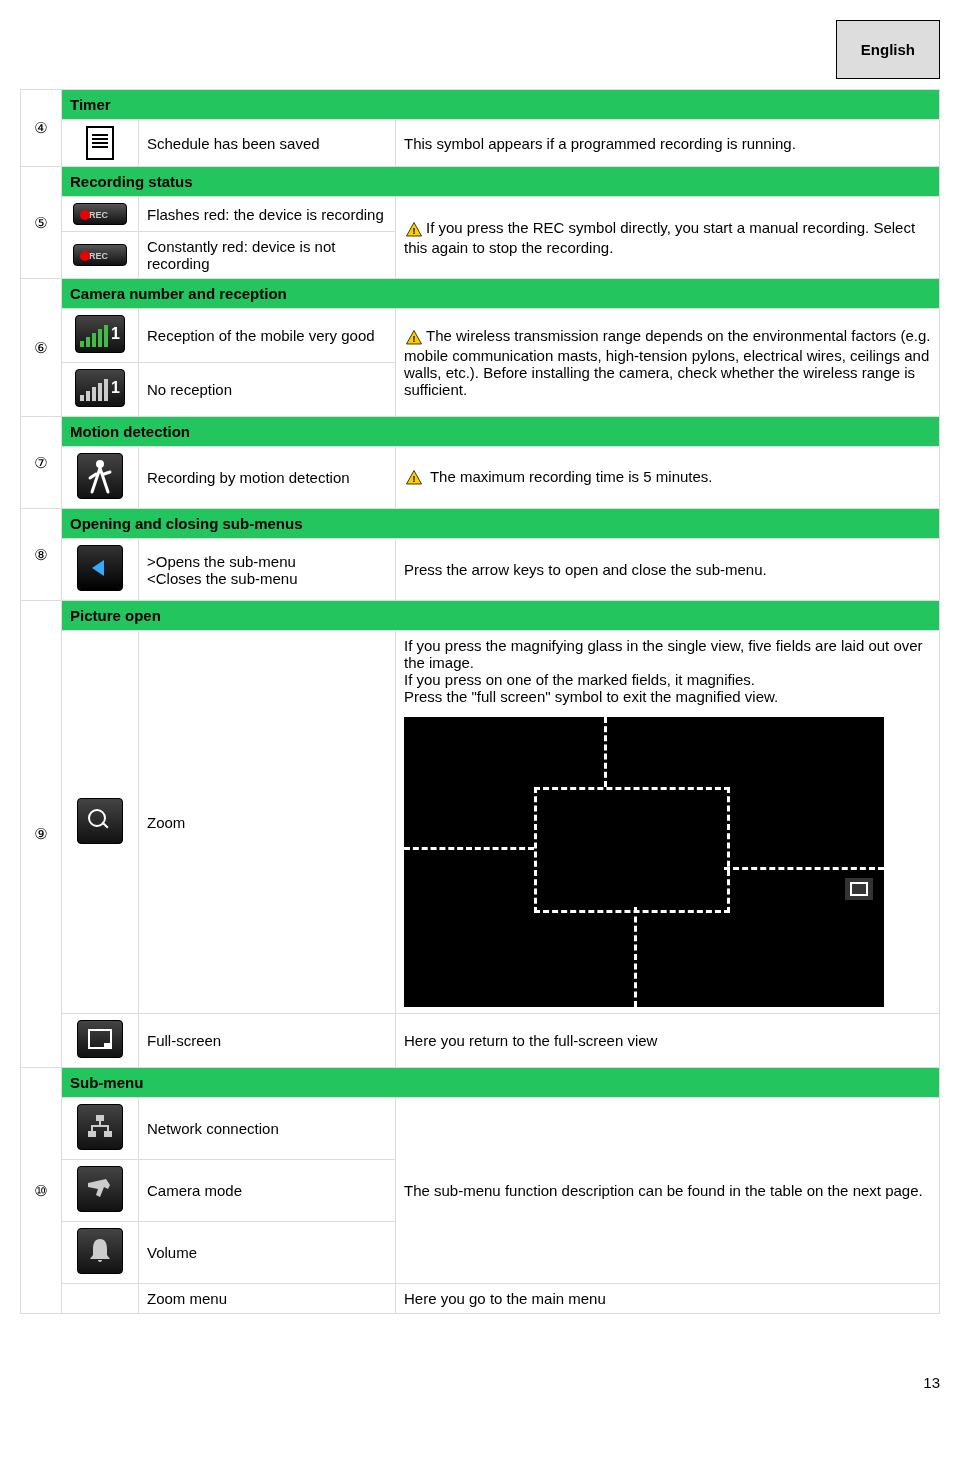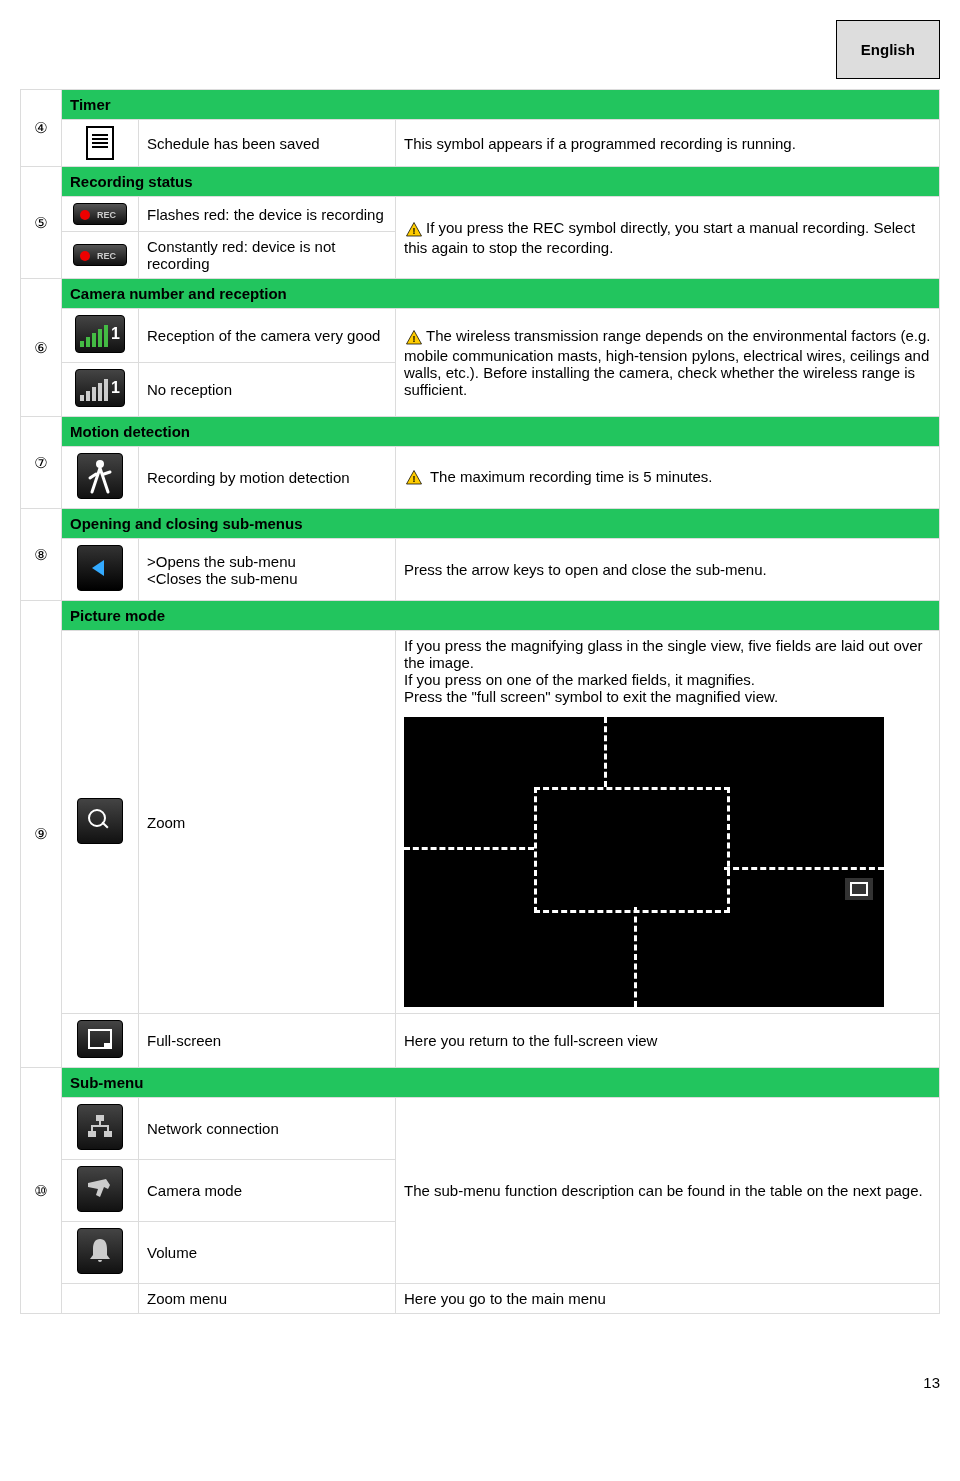--- a/index.html
+++ b/index.html
@@ -73,21 +73,21 @@
     width: 54px; height: 22px;
     border-radius: 4px;
     background: linear-gradient(#555,#111);
     border: 1px solid #000;
     position: relative;
     color: #ccc;
     font-size: 9px;
     font-weight: bold;
     line-height: 22px;
     text-align: right;
-    padding-right: 10px;
+    padding-right: 18px;
     box-sizing: border-box;
   }
   .ic-rec::before {
     content: "";
     position: absolute;
     left: 6px; top: 6px;
     width: 10px; height: 10px;
     border-radius: 50%;
     background: #e00;
   }
@@ -267,21 +267,21 @@
         <span class="bars">
               <span></span>
               <span></span>
               <span></span>
               <span></span>
               <span></span>
             </span>
         <span class="num">1</span>
       </span>
     </td>
-    <td class="label-col">Reception of the camera very good</td>
+    <td class="label-col">Reception of the mobile very good</td>
     <td class="desc-col" rowspan="2">
       <svg class="warn" viewBox="0 0 24 24">
             <polygon points="12,2 22,20 2,20" fill="#ffcc00" stroke="#000"></polygon>
             <text x="12" y="17" text-anchor="middle" font-size="12" font-weight="bold">!</text>
           </svg><span>The wireless transmission range depends on the environmental factors (e.g. mobile communication masts, high-tension pylons, electrical wires, ceilings and walls, etc.). Before installing the camera, check whether the wireless range is sufficient.</span>
     </td>
   </tr>
   <tr>
     <td class="icon-col">
       <span class="ic-signal nosig">
@@ -328,21 +328,21 @@
     <td class="icon-col">
       <span class="ic-arrow"></span>
     </td>
     <td class="label-col" style="white-space:pre-line">&gt;Opens the sub-menu
 &lt;Closes the sub-menu</td>
     <td class="desc-col">Press the arrow keys to open and close the sub-menu.</td>
   </tr>
 
   <tr>
     <td class="num-col" rowspan="3">⑨</td>
-    <td class="section-header" colspan="3">Picture mode</td>
+    <td class="section-header" colspan="3">Picture open</td>
   </tr>
   <tr>
     <td class="icon-col" style="vertical-align:middle">
       <span class="ic-zoom"></span>
     </td>
     <td class="label-col" style="vertical-align:middle">Zoom</td>
     <td class="desc-col">
       <div style="white-space:pre-line">If you press the magnifying glass in the single view, five fields are laid out over the image.
 If you press on one of the marked fields, it magnifies.
 Press the "full screen" symbol to exit the magnified view.</div>

